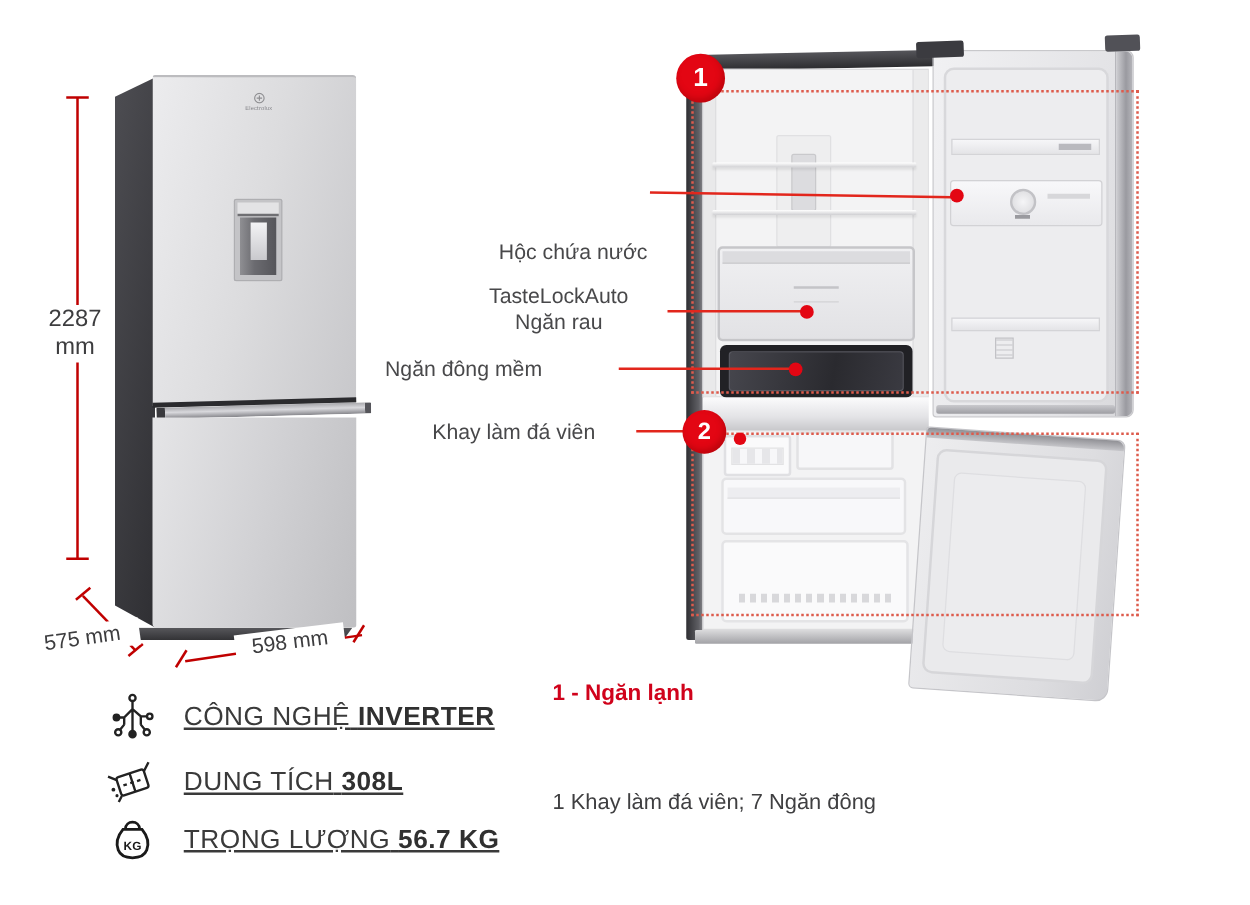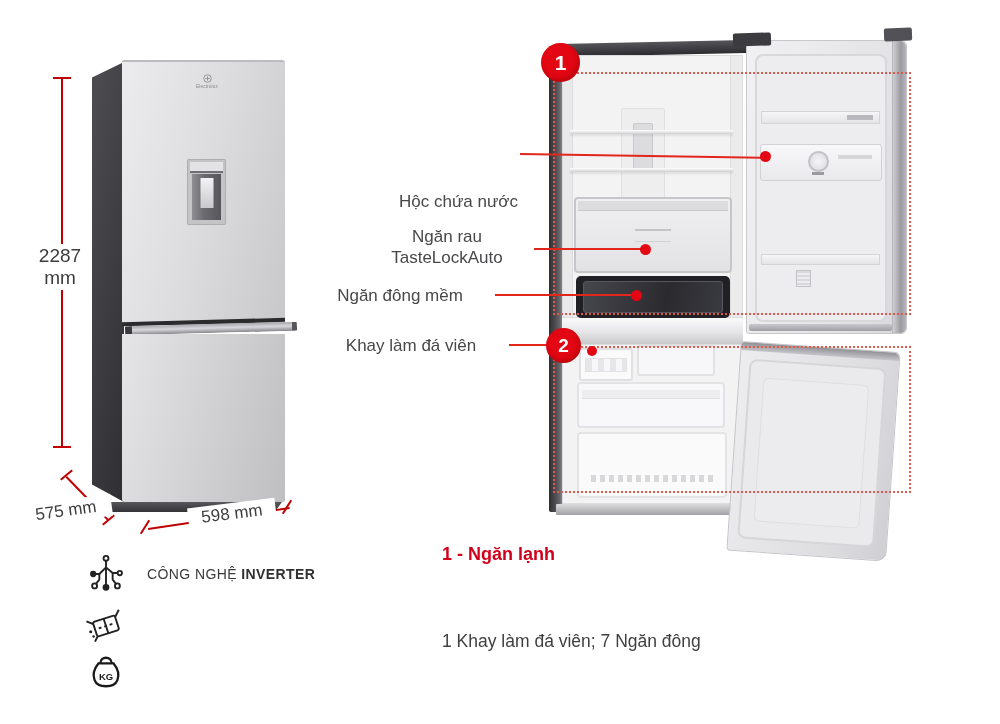--- a/index.html
+++ b/index.html
@@ -145,28 +145,28 @@
   .lead-soft{left:495px;top:294px;width:138px;}
   .lead-ice{left:509px;top:344px;width:38px;}
   .ldot{width:11px;height:11px;border-radius:50%;background:#e30613;}
   .dot-water{left:760px;top:151px;}
   .dot-veg{left:640px;top:244px;}
   .dot-soft{left:631px;top:290px;}
   .dot-ice{left:587px;top:346px;width:10px;height:10px;}
   .callout{color:#48484a;font-size:17px;line-height:21px;}
   .lbl-water{left:328px;top:143px;width:190px;text-align:right;margin-top:48px;}
   .lbl-veg{left:368px;top:226px;width:158px;text-align:center;}
-  .lbl-soft{left:308px;top:285px;width:184px;text-align:center;}
+  .lbl-soft{left:308px;top:285px;width:184px;text-align:left;}
   .lbl-ice{left:316px;top:335px;width:190px;text-align:center;}
 
   
   .feature-row{left:85px;display:flex;align-items:center;gap:20px;height:46px;}
   .fr-1{top:551px;} .fr-2{top:603px;} .fr-3{top:649px;}
   .f-icon{width:42px;height:44px;flex:none;display:flex;align-items:center;justify-content:center;}
-  .f-text{font-size:14px;color:#3a3a3a;letter-spacing:.4px;white-space:nowrap;}
+  .f-text{font-size:21px;color:#3a3a3a;letter-spacing:.4px;white-space:nowrap;text-decoration:underline;}
   .f-text strong{font-weight:700;color:#303030;}
 
   
   .legend{width:548px;}
   .legend-1{left:442px;top:544px;} .legend-2{left:442px;top:630px;}
   .legend-h{font-size:18px;font-weight:bold;color:#d0021b;margin:0 0 5px 0;}
   .legend-p{font-size:17.5px;color:#3f3f41;margin:0;line-height:23px;}
 </style>
 </head>
 <body>
@@ -291,22 +291,22 @@
   <div class="abs ldot dot-water"></div>
   <div class="abs ldot dot-veg"></div>
   <div class="abs ldot dot-soft"></div>
   <div class="abs ldot dot-ice"></div>
 
   <div class="abs badge badge-1">1</div>
   <div class="abs badge badge-2">2</div>
 
   <div class="abs callout lbl-water">Hộc chứa nước</div>
   <div class="abs callout lbl-veg">
+    <div>TasteLockAuto</div>
     <div>Ngăn rau</div>
-    <div>TasteLockAuto</div>
   </div>
   <div class="abs callout lbl-soft">Ngăn đông mềm</div>
   <div class="abs callout lbl-ice">Khay làm đá viên</div>
 
   <div class="abs feature-row fr-1">
     <div class="f-icon">
       <svg width="38" height="40" viewBox="0 0 40 42" fill="none" stroke="#222" stroke-width="2">
         <path d="M20 6v8M20 14l-7 7v6M20 14l7 6v7M13 27l-4 5M27 27l4 5M20 14v19M14 21h-6M26 20h7"></path>
         <circle cx="20" cy="4.5" r="2.6" fill="#fff"></circle>
         <circle cx="8" cy="33.5" r="2.6" fill="#fff"></circle>
@@ -327,30 +327,38 @@
       <svg width="42" height="40" viewBox="0 0 44 40" fill="none" stroke="#222" stroke-width="2">
         <g transform="rotate(-18 22 20)">
           <rect x="10" y="12" width="24" height="16" rx="2"></rect>
           <path d="M10 14l-6-5M34 14l6-6M10 28l-4 4M22 12v16"></path>
           <path d="M14 20h16" stroke-dasharray="3 3"></path>
         </g>
         <circle cx="6" cy="26" r="1.6" fill="#222" stroke="none"></circle>
         <circle cx="9" cy="31" r="1.3" fill="#222" stroke="none"></circle>
       </svg>
     </div>
+    <div class="f-text">
+      <span>DUNG TÍCH</span>
+      <strong>308L</strong>
+    </div>
   </div>
 
   <div class="abs feature-row fr-3">
     <div class="f-icon">
       <svg width="38" height="42" viewBox="0 0 40 44" fill="none" stroke="#1a1a1a" stroke-width="2.4">
         <path d="M14 13c0-8 12-8 12 0"></path>
         <path d="M12 13h16c5 6 6 12 4 17.5-1.6 4.3-6 6.5-12 6.5s-10.4-2.2-12-6.5C6 25 7 19 12 13z" fill="#fff"></path>
         <text x="20" y="30" text-anchor="middle" font-size="10" font-weight="bold" fill="#1a1a1a" stroke="none" font-family="Liberation Sans, sans-serif">KG</text>
       </svg>
     </div>
+    <div class="f-text">
+      <span>TRỌNG LƯỢNG</span>
+      <strong>56.7 KG</strong>
+    </div>
   </div>
 
   <div class="abs legend legend-1">
     <p class="legend-h">1 - Ngăn lạnh</p>
   </div>
   <div class="abs legend legend-2">
     <p class="legend-p">1 Khay làm đá viên; 7 Ngăn đông</p>
   </div>
 
 </div>

